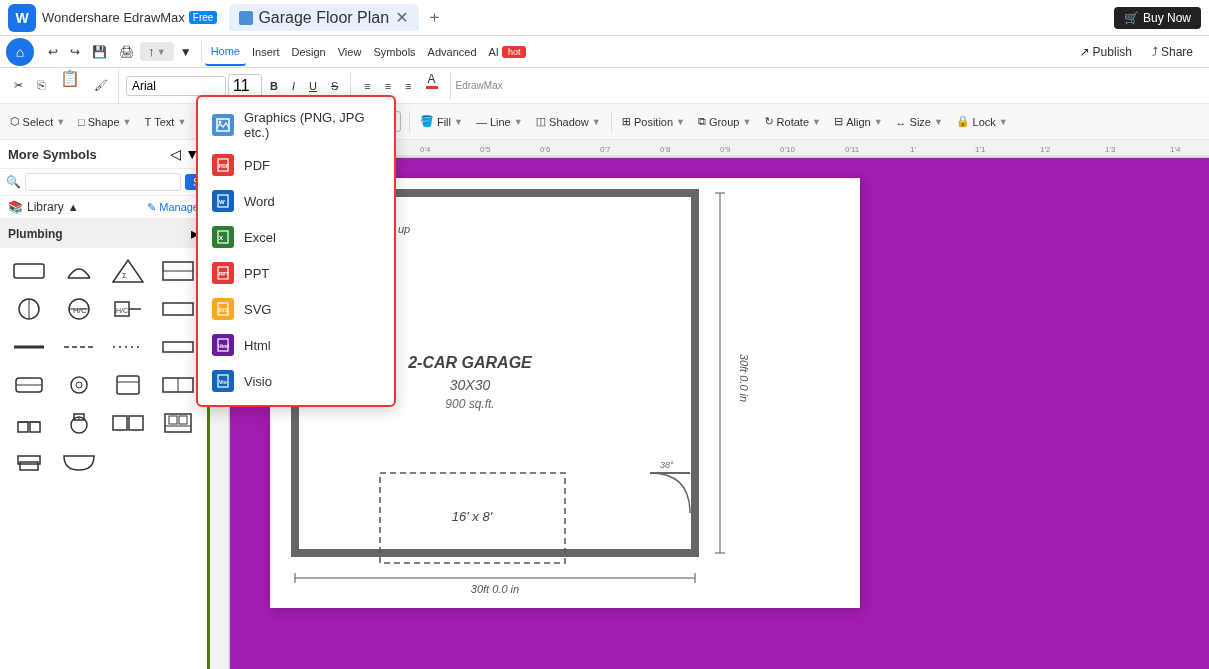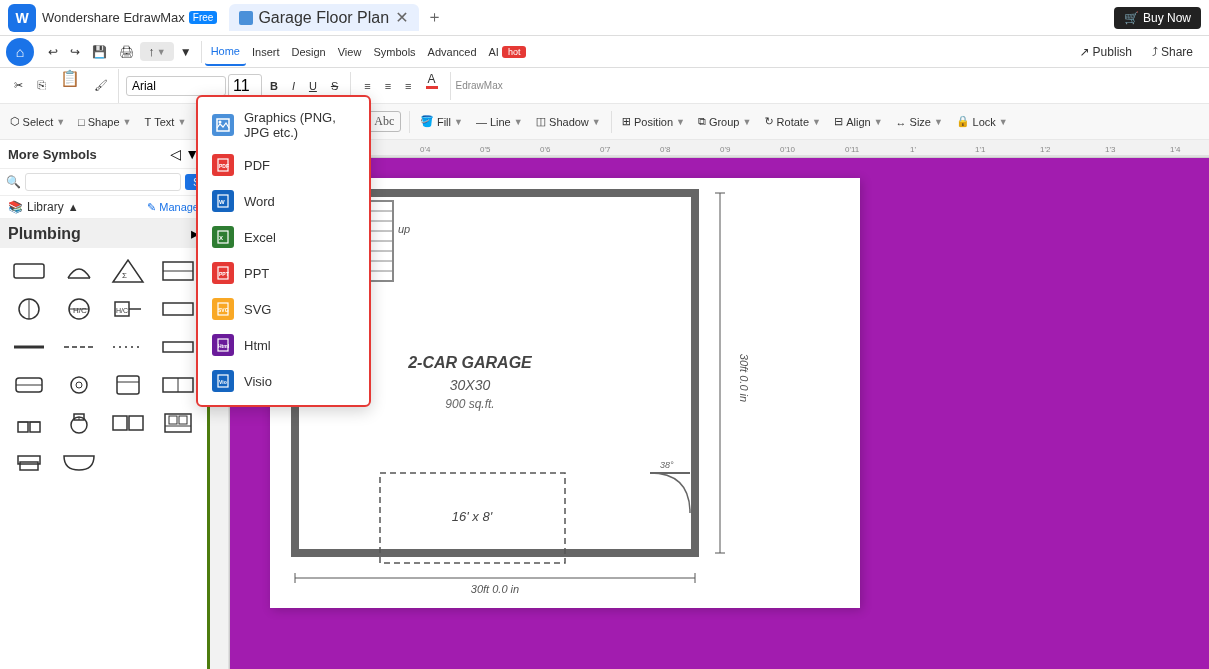--- a/index.html
+++ b/index.html
@@ -90,21 +90,21 @@
     .sidebar-lib-row {
       display: flex; align-items: center; justify-content: space-between;
       padding: 4px 8px; border-bottom: 1px solid #eee;
     }
     .sidebar-lib-title { font-size: 12px; color: #333; display: flex; align-items: center; gap: 4px; }
     .sidebar-manage { font-size: 11px; color: #1a73e8; cursor: pointer; }
     .sidebar-section {
       display: flex; align-items: center; justify-content: space-between;
       padding: 5px 8px; background: #f0f0f0; cursor: pointer;
     }
-    .sidebar-section-title { font-size: 16px; font-weight: bold; color: #333; }
+    .sidebar-section-title { font-size: 12px; font-weight: bold; color: #333; }
     .sidebar-grid {
       display: grid; grid-template-columns: repeat(4, 1fr);
       padding: 6px; gap: 4px; overflow-y: auto;
     }
     .sidebar-item-cell {
       display: flex; flex-direction: column; align-items: center; justify-content: center;
       cursor: pointer; padding: 2px;
     }
 
     
@@ -112,21 +112,21 @@
       flex: 1;
       background: #e8e8e8;
       overflow: hidden;
       position: relative;
     }
 
     
     .export-dropdown {
       position: absolute;
       top: 100px; left: 200px;
-      width: 175px;
+      width: 200px;
       background: #fff;
       border: 2px solid #e53935;
       border-radius: 6px;
       box-shadow: 0 4px 16px rgba(0,0,0,0.18);
       z-index: 100;
       padding: 6px 0;
     }
     .export-item {
       display: flex; align-items: center; gap: 10px;
       padding: 7px 14px; cursor: pointer; font-size: 13px; color: #333;

